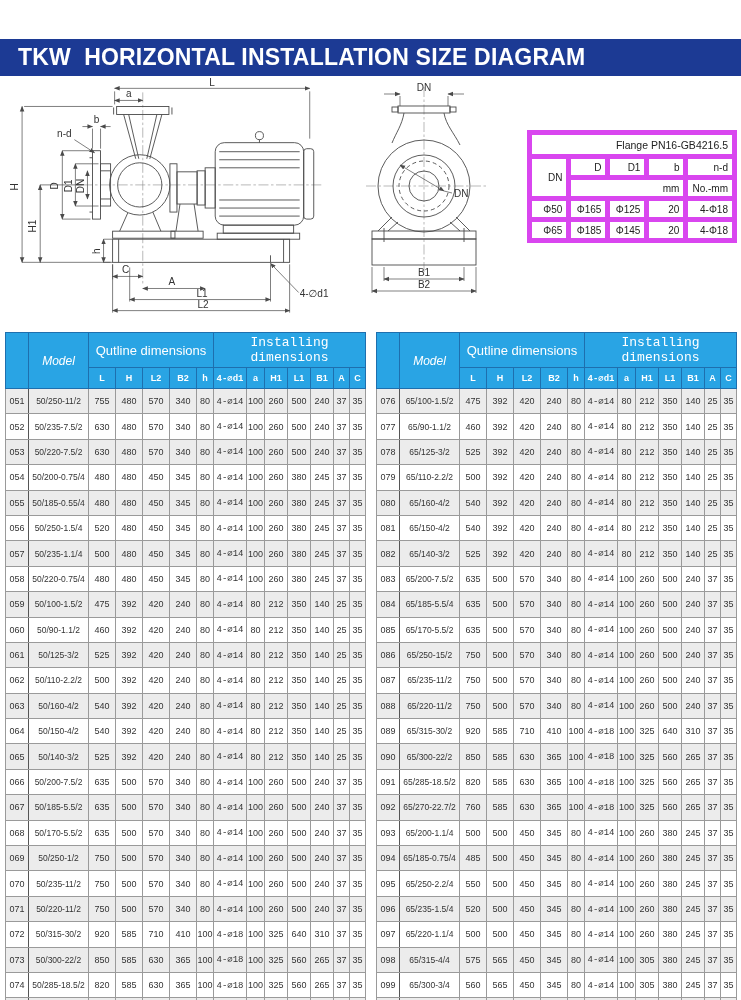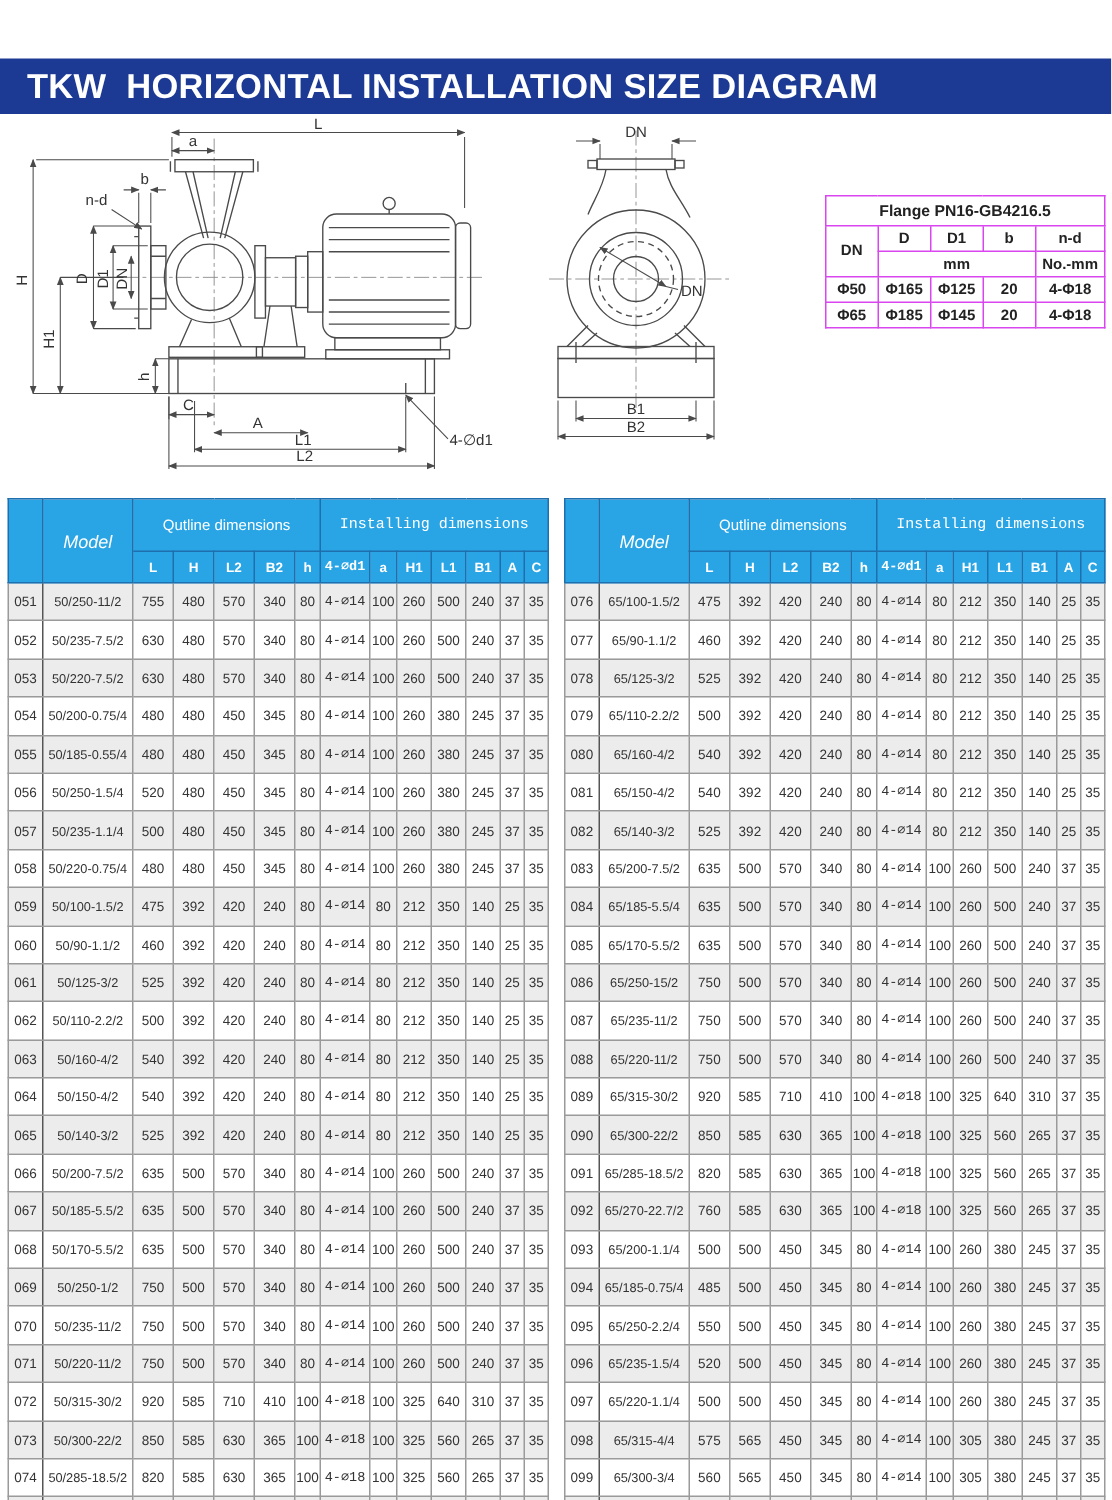--- a/index.html
+++ b/index.html
@@ -15,32 +15,32 @@
   svg.side-view{position:absolute;left:6px;top:2px;}
   svg.front-view{position:absolute;left:354px;top:2px;}
   .drw{stroke:#4a4a4a;fill:none;stroke-width:.9px;}
   .cl{stroke:#8a8a8a;stroke-width:.6px;fill:none;stroke-dasharray:10 2.5 2.5 2.5;}
   .dim line,.dim path{stroke:#4a4a4a;stroke-width:.7px;fill:none;}
   .dim text{fill:#333;font-size:10px;stroke:none;}
   .dashed{stroke-dasharray:4 3;}
 
   
   .flange-table{position:absolute;right:4px;top:54px;border-collapse:collapse;background:#fff;}
-  .flange-table th,.flange-table td{border:1px solid #d946ef;font-size:10px;font-weight:bold;color:#222;text-align:center;padding:1px 4px;height:14px;min-width:26px;}
+  .flange-table th,.flange-table td{border:5px solid #d946ef;font-size:10px;font-weight:normal;color:#222;text-align:right;padding:1px 4px;height:14px;min-width:26px;}
   .flange-table .ft-title{font-size:10.5px;height:17px;}
 
   
   .tables-section{position:absolute;top:296px;left:5px;width:732px;display:flex;}
   .table-gap{width:12px;background:#fff;}
   .dim-table{border-collapse:collapse;table-layout:fixed;width:360px;border:1.5px solid #444;}
   .dim-table thead{border-bottom:1.5px solid #17327e;}
   .dim-table th{background:#29a4e4;color:#fff;border:1px solid #1e6fae;padding:0;}
   .dim-table th.corner{width:23px;}
   .dim-table th.model-h{font-weight:normal;font-size:12px;font-style:italic;}
-  .dim-table th.grp{font-weight:normal;font-size:10px;height:34px;}
+  .dim-table th.grp{font-weight:normal;font-size:13px;height:34px;}
   .dim-table th.sub{font-weight:bold;font-size:9px;height:20px;}
   .dim-table td{border:1px solid #9a9a9a;text-align:center;font-size:9px;color:#333;height:24.4px;padding:0;background:#fff;}
   .dim-table td.model{font-size:8.5px;}
   .dim-table td.num{border-right:1px solid #555;}
   .dim-table .sec{border-left:1.5px solid #444;font-family:Liberation Mono, monospace;}
   .dim-table tr.stripe td{background:#ececec;}
 </style>
 </head>
 <body>
 

